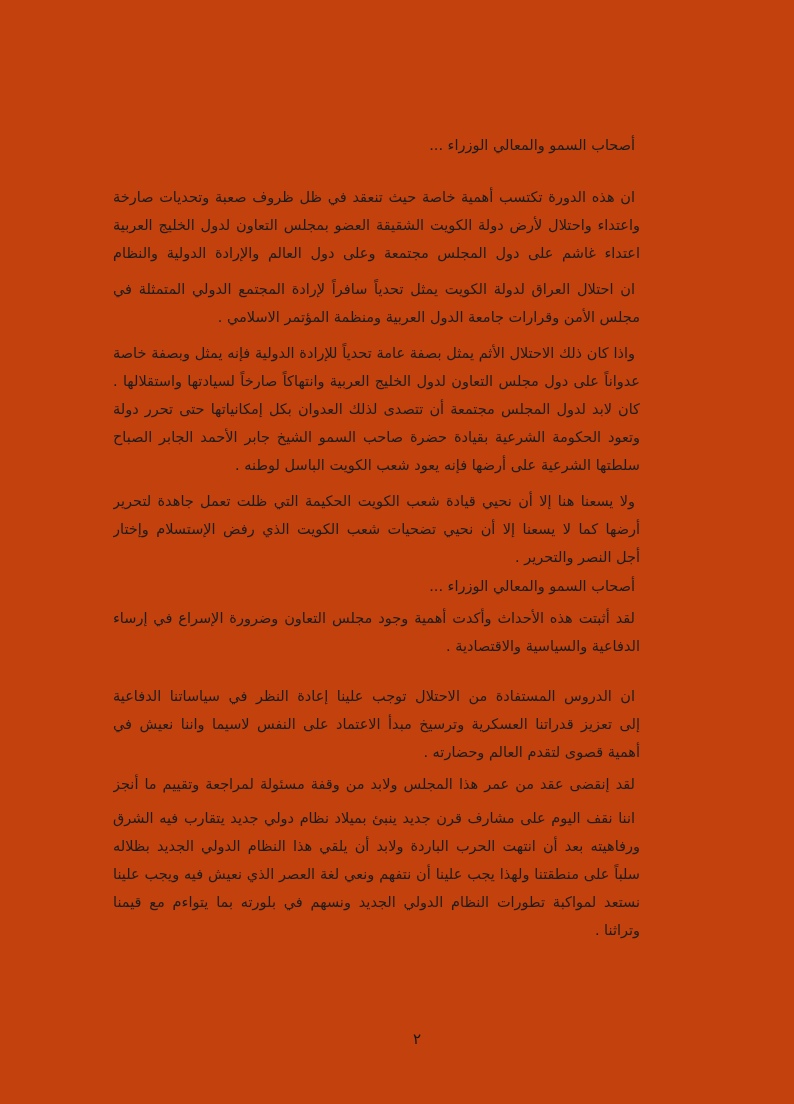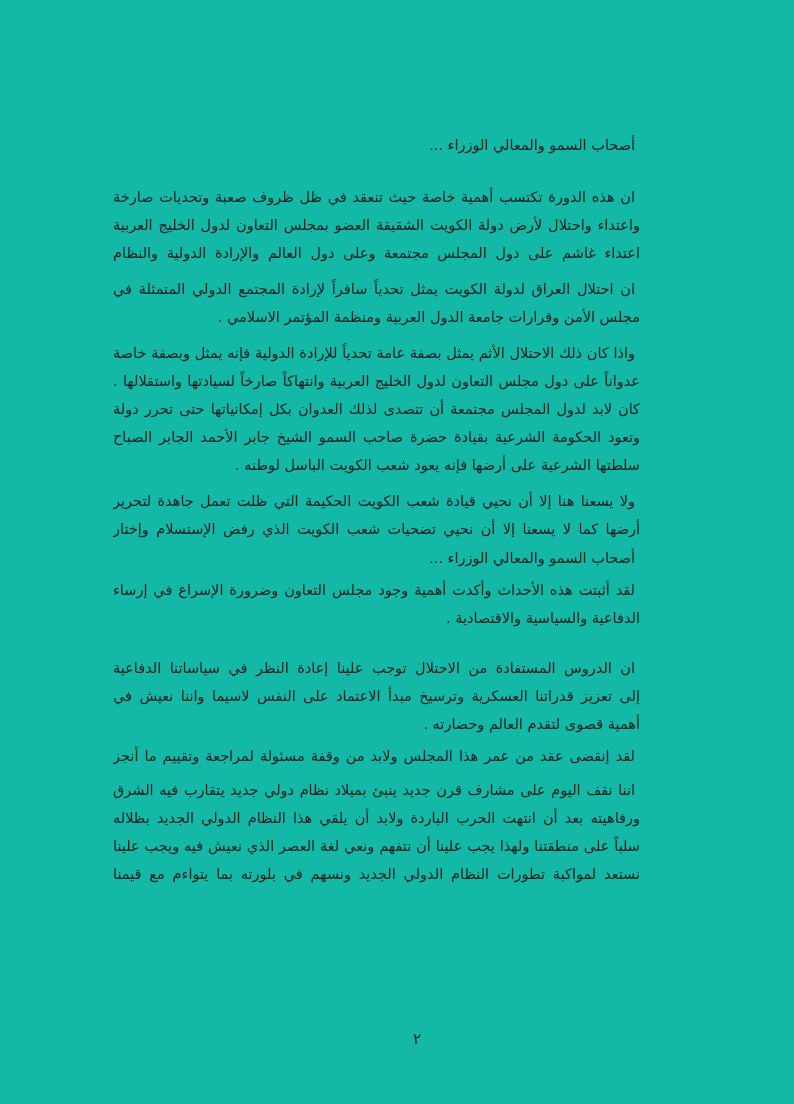--- a/index.html
+++ b/index.html
@@ -1,21 +1,21 @@
 <!DOCTYPE html>
 <html lang="ar"><head>
 <meta charset="utf-8">
 <style>
   html,body { margin:0; padding:0; }
   body { background:#ffffff; }
 
   .page {
     position:relative;
     width:794px; height:1104px;
-    background:#14b8a6;
+    background:#c2410c;
     overflow:hidden;
     font-family:"DejaVu Sans", sans-serif;
     color:#1d1d1d;
   }
 
   .text-block {
     position:absolute;
     top:131px; right:154px; left:113px;
     direction:rtl;
     font-size:14.5px;
@@ -69,20 +69,21 @@
       <div class="block paragraph">
         <div class="line first">واذا كان ذلك الاحتلال الأثم يمثل بصفة عامة تحدياً للإرادة الدولية فإنه يمثل وبصفة خاصة</div>
         <div class="line">عدواناً على دول مجلس التعاون لدول الخليج العربية وانتهاكاً صارخاً لسيادتها واستقلالها . ولهذا</div>
         <div class="line">كان لابد لدول المجلس مجتمعة أن تتصدى لذلك العدوان بكل إمكانياتها حتى تحرر دولة الكويت</div>
         <div class="line">وتعود الحكومة الشرعية بقيادة حضرة صاحب السمو الشيخ جابر الأحمد الجابر الصباح لممارسة</div>
         <div class="line end">سلطتها الشرعية على أرضها فإنه يعود شعب الكويت الباسل لوطنه .</div>
       </div>
       <div class="block paragraph">
         <div class="line first">ولا يسعنا هنا إلا أن نحيي قيادة شعب الكويت الحكيمة التي ظلت تعمل جاهدة لتحرير</div>
         <div class="line">أرضها كما لا يسعنا إلا أن نحيي تضحيات شعب الكويت الذي رفض الإستسلام وإختار الكفاح من</div>
+        <div class="line end">أجل النصر والتحرير .</div>
       </div>
       <div class="block heading">
         <div class="line first end">أصحاب السمو والمعالي الوزراء ...</div>
       </div>
       <div class="block paragraph">
         <div class="line first">لقد أثبتت هذه الأحداث وأكدت أهمية وجود مجلس التعاون وضرورة الإسراع في إرساء هياكله</div>
         <div class="line end">الدفاعية والسياسية والاقتصادية .</div>
       </div>
       <div class="block paragraph">
         <div class="line first">ان الدروس المستفادة من الاحتلال توجب علينا إعادة النظر في سياساتنا الدفاعية وتدعونا</div>
@@ -90,16 +91,17 @@
         <div class="line end">أهمية قصوى لتقدم العالم وحضارته .</div>
       </div>
       <div class="block paragraph">
         <div class="line first">لقد إنقضى عقد من عمر هذا المجلس ولابد من وقفة مسئولة لمراجعة وتقييم ما أنجز من أعمال</div>
       </div>
       <div class="block paragraph">
         <div class="line first">اننا نقف اليوم على مشارف قرن جديد ينبئ بميلاد نظام دولي جديد يتقارب فيه الشرق مع</div>
         <div class="line">ورفاهيته بعد أن انتهت الحرب الباردة ولابد أن يلقي هذا النظام الدولي الجديد بظلاله ايجاباً أو</div>
         <div class="line">سلباً على منطقتنا ولهذا يجب علينا أن نتفهم ونعي لغة العصر الذي نعيش فيه ويجب علينا أن</div>
         <div class="line">نستعد لمواكبة تطورات النظام الدولي الجديد ونسهم في بلورته بما يتواءم مع قيمنا وحضارتنا</div>
+        <div class="line end">وتراثنا .</div>
       </div>
     </div>
   <div class="page-number">٢</div>
 </div>
 
 </body></html>

